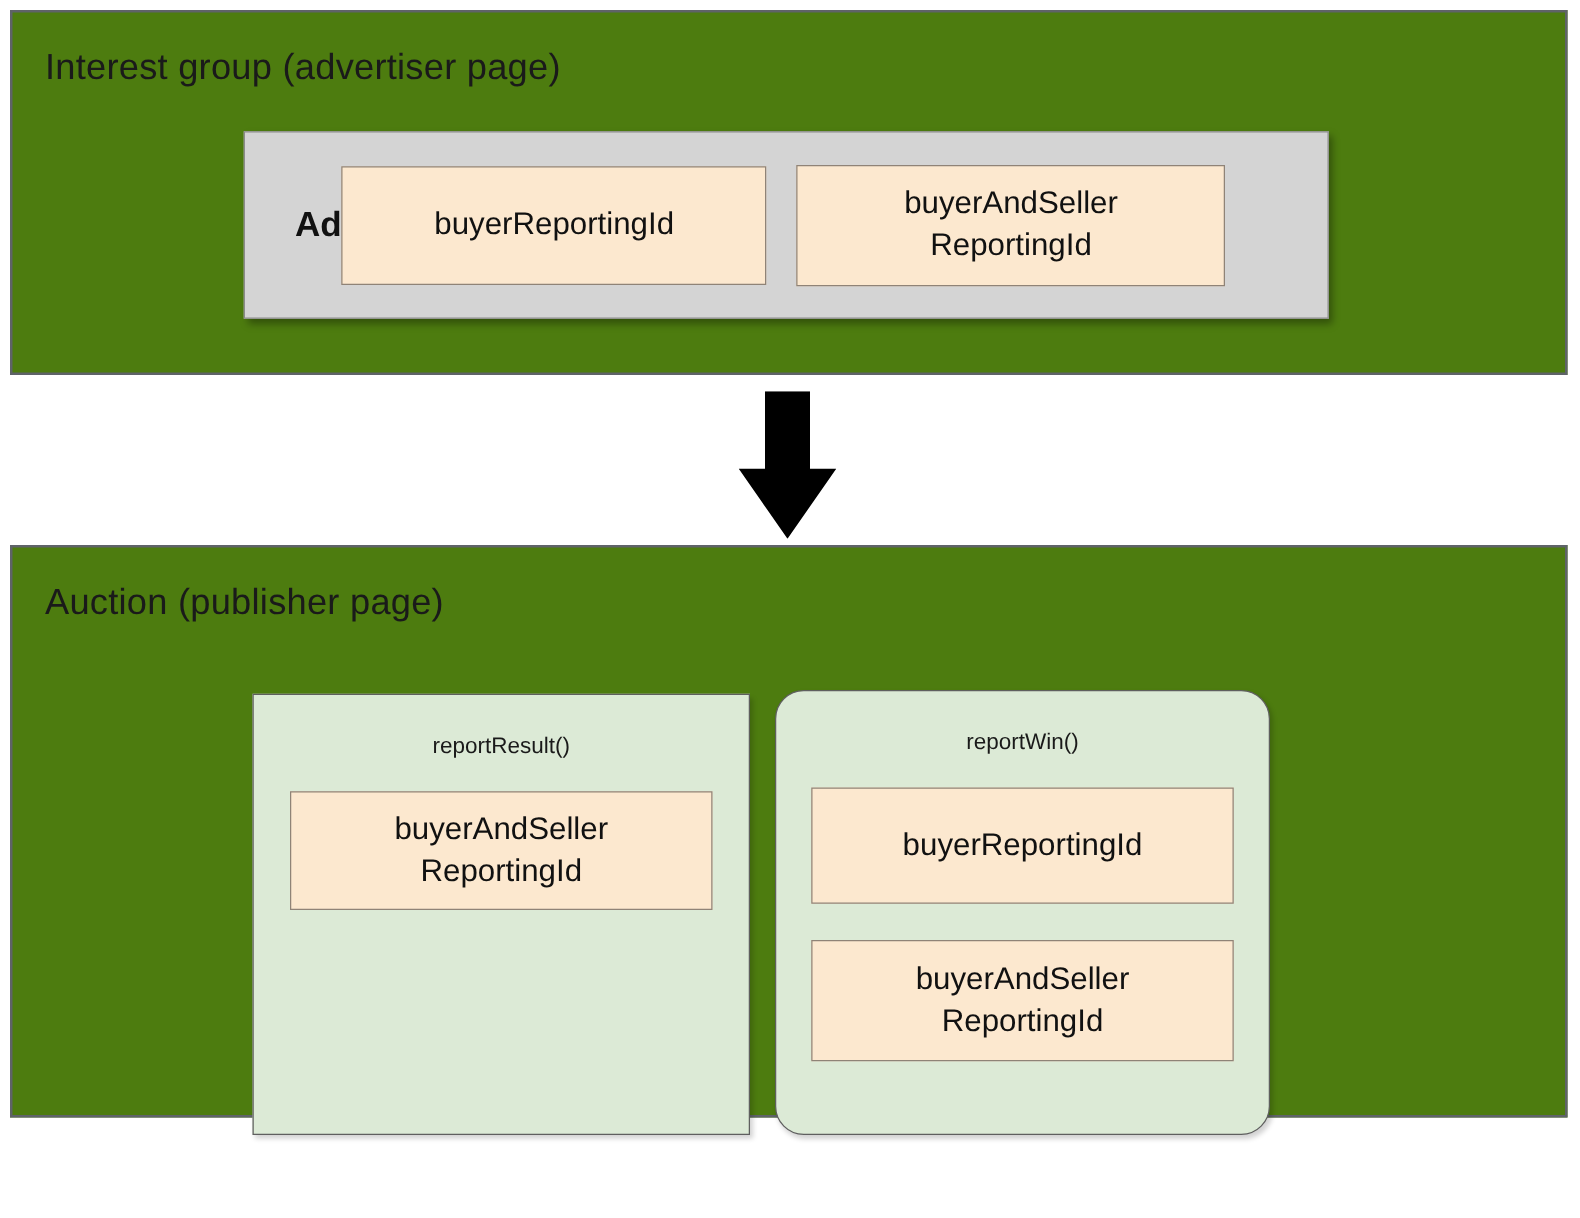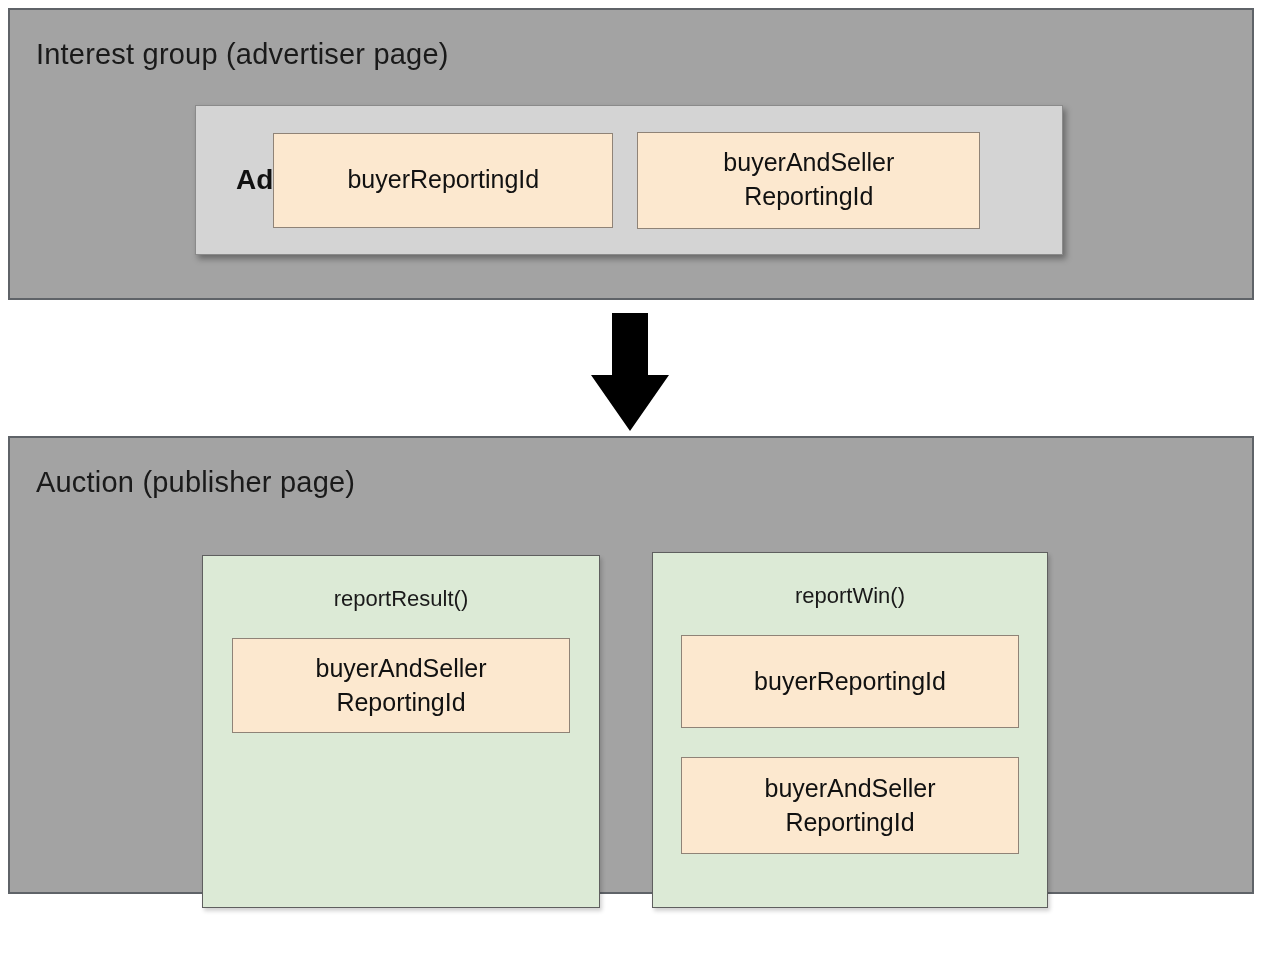--- a/index.html
+++ b/index.html
@@ -10,21 +10,21 @@
   }
   .canvas {
     position: relative;
     width: 1264px;
     height: 974px;
     background: var(--page-bg, #ffffff);
     overflow: hidden;
   }
   .panel {
     position: absolute;
-    background: #a3a3a3;
+    background: #4d7c0f;
     border: 2px solid var(--panel-border, #606060);
   }
   .panel-top { left: 8px; top: 8px; width: 1246px; height: 292px; }
   .panel-bottom { left: 8px; top: 436px; width: 1246px; height: 458px; }
   .panel-title {
     position: absolute;
     left: 26px;
     top: 28px;
     font-size: 29px;
     letter-spacing: 0.2px;
@@ -72,24 +72,24 @@
   .green-box {
     position: absolute;
     background: var(--green-fill, #dcead6);
     border: 1.5px solid var(--green-border, #5f5f5f);
     box-shadow: 2px 3px 4px rgba(0,0,0,0.18);
     display: flex;
     flex-direction: column;
     align-items: center;
   }
   .green-left  { left: 192px; top: 117px; width: 398px; height: 353px; }
-  .green-right { left: 642px; top: 114px; width: 396px; height: 356px; }
+  .green-right { left: 610px; top: 114px; width: 396px; height: 356px; border-radius: 23px; }
   .green-title {
     margin-top: 30px;
-    font-size: 22px;
+    font-size: 18px;
     color: #1a1a1a;
   }
   .green-box .field { width: 338px; }
   .green-left  .field-1 { height: 95px; margin-top: 26px; }
   .green-right .field-1 { height: 93px; margin-top: 26px; }
   .green-right .field-2 { height: 97px; margin-top: 29px; }
 </style>
 </head>
 <body>
 

